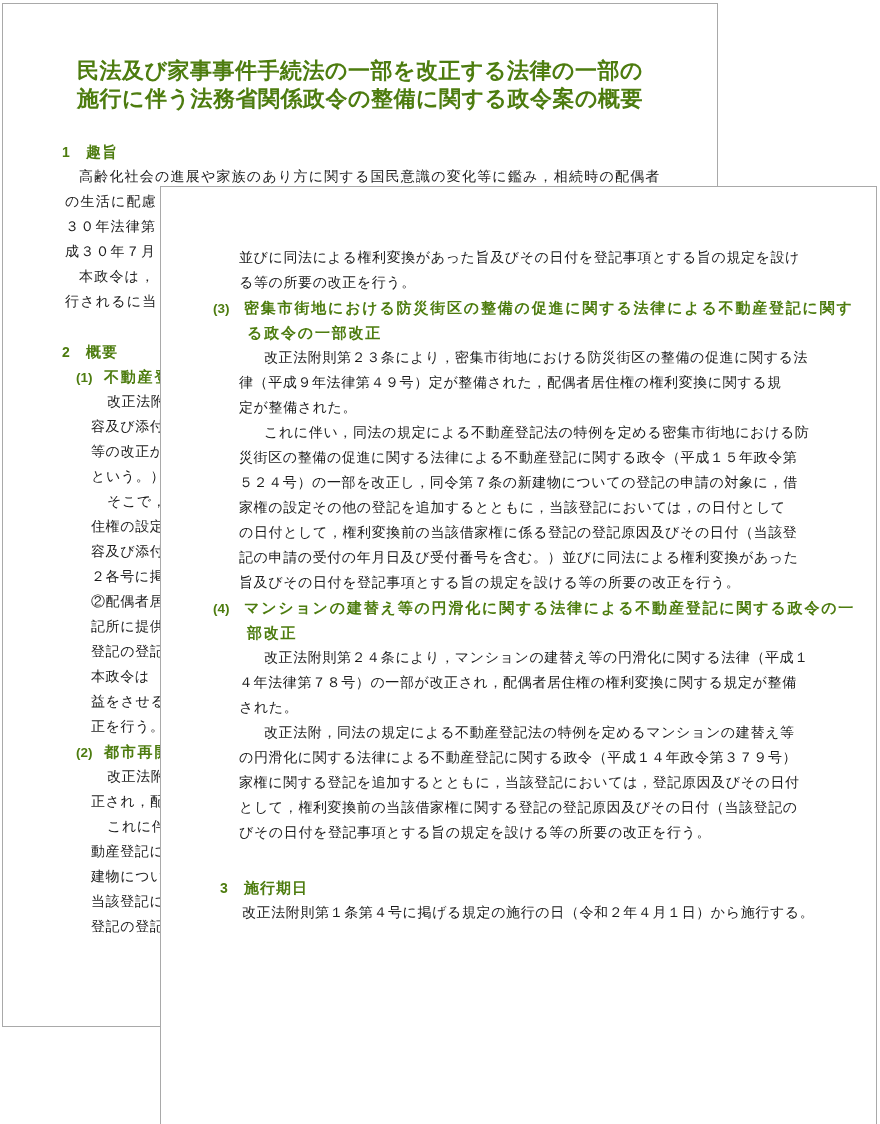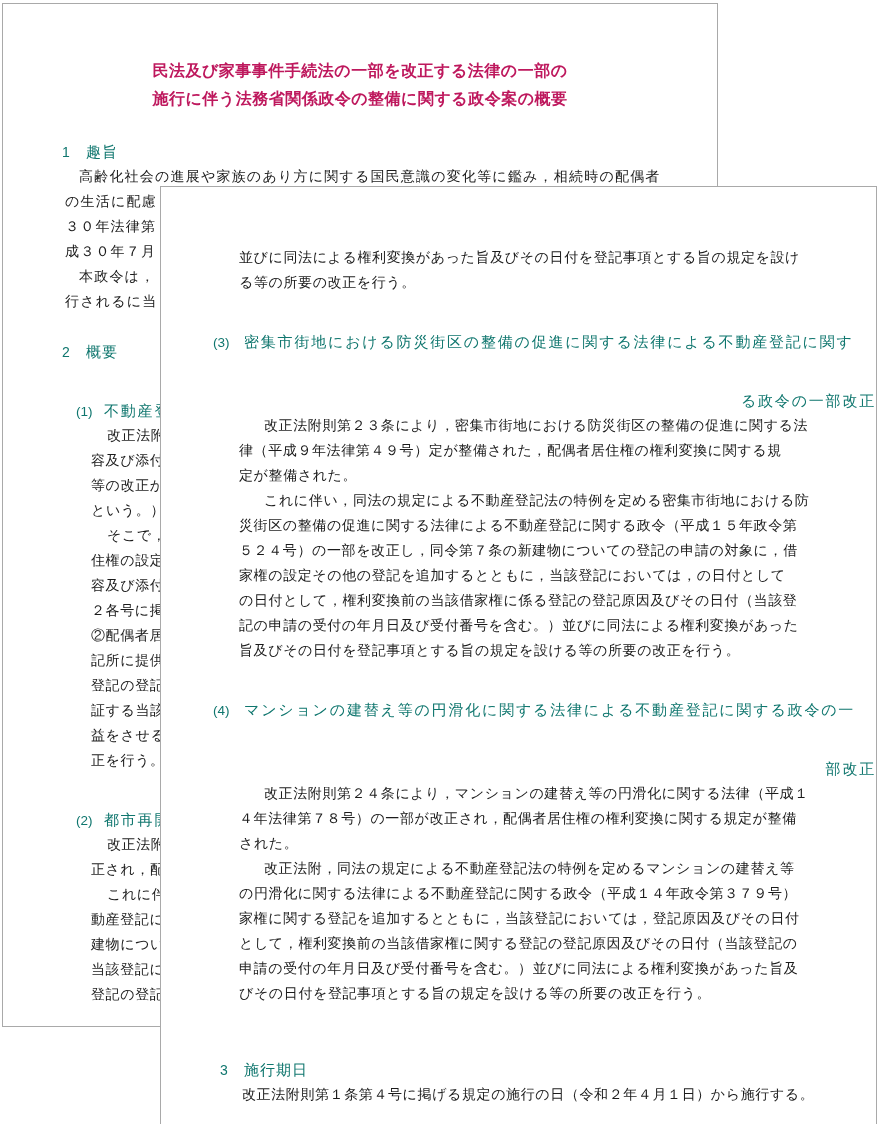--- a/index.html
+++ b/index.html
@@ -3,54 +3,54 @@
 <meta charset="utf-8">
 <style>
   html,body{margin:0;padding:0;background:#ffffff;}
   .canvas{position:relative;width:880px;height:1124px;overflow:hidden;background:#ffffff;}
   .page{position:absolute;box-sizing:border-box;background:#ffffff;border:1px solid #a9a9a9;}
   .page.back{left:2px;top:3px;width:716px;height:1024px;z-index:1;}
   .page.front{left:160px;top:186px;width:717px;height:1010px;z-index:2;}
 
   .doc-title{position:absolute;top:53px;left:0;width:100%;text-align:center;
     font-family:"Liberation Sans","DejaVu Sans",sans-serif;font-weight:bold;
-    font-size:16px;line-height:28px;letter-spacing:0.5px;color:#be185d;}
+    font-size:22px;line-height:28px;letter-spacing:0.5px;color:#4d7c0f;}
 
   .body-lines{position:absolute;left:0;width:100%;}
   .back .body-lines{top:135px;}
   .front .body-lines{top:58px;}
 
   .line{height:25px;line-height:25px;white-space:nowrap;
     font-family:"Liberation Serif","DejaVu Serif",serif;
     font-size:14px;letter-spacing:0.6px;color:#1b1b1b;}
   .line.gap{height:25px;}
   .front .line.gap{height:30px;}
 
   
   .line.h1,.line.h2,.line.hc{font-family:"Liberation Sans","DejaVu Sans",sans-serif;
-    font-weight:normal;color:#0f766e;}
+    font-weight:bold;color:#4d7c0f;}
   .line.h1{font-size:15px;letter-spacing:1px;}
-  .line.h2,.line.hc{font-size:15px;letter-spacing:1.8px;margin-top:34px;}
+  .line.h2,.line.hc{font-size:15px;letter-spacing:1.8px;}
   .marker{display:inline-block;letter-spacing:0;}
   .h1 .marker{width:24px;font-size:14px;}
   .back .h2 .marker{width:28px;font-size:13.5px;}
   .front .h2 .marker{width:31px;font-size:13.5px;}
 
   
   .back .h1{padding-left:59px;}
   .back .h2{padding-left:73px;}
   .back .p1{padding-left:76px;letter-spacing:1.2px;}
   .back .b1{padding-left:62px;letter-spacing:1.2px;}
   .back .p2{padding-left:104px;}
   .back .b2{padding-left:88px;}
 
   
-  .front .h1{padding-left:59px;margin-top:21px;}
+  .front .h1{padding-left:59px;}
   .front .h2{padding-left:52px;}
-  .front .hc{padding-left:86px;text-align:right;}
+  .front .hc{padding-left:86px;}
   .front .p2{padding-left:103px;}
   .front .b2{padding-left:78px;}
   .front .fin{padding-left:81px;}
 </style>
 </head>
 <body>
 
 <div class="canvas">
 
   <section class="page back">
@@ -73,21 +73,21 @@
         <div class="line b2"><span class="txt">容及び添付，</span></div>
         <div class="line b2"><span class="txt">等の改正が</span></div>
         <div class="line b2"><span class="txt">という。）</span></div>
         <div class="line p2"><span class="txt">そこで，</span></div>
         <div class="line b2"><span class="txt">住権の設定</span></div>
         <div class="line b2"><span class="txt">容及び添付</span></div>
         <div class="line b2"><span class="txt">２各号に掲</span></div>
         <div class="line b2"><span class="txt">②配偶者居</span></div>
         <div class="line b2"><span class="txt">記所に提供</span></div>
         <div class="line b2"><span class="txt">登記の登記</span></div>
-        <div class="line b2"><span class="txt">証する当該</span></div>
+        <div class="line b2"><span class="txt">本政令は</span></div>
         <div class="line b2"><span class="txt">益をさせる</span></div>
         <div class="line b2"><span class="txt">正を行う。</span></div>
         <div class="line h2"><span class="marker">(2)</span><span class="txt">都市再開</span></div>
         <div class="line p2"><span class="txt">改正法附</span></div>
         <div class="line b2"><span class="txt">正され，配</span></div>
         <div class="line p2"><span class="txt">これに伴</span></div>
         <div class="line b2"><span class="txt">動産登記に</span></div>
         <div class="line b2"><span class="txt">建物につい</span></div>
         <div class="line b2"><span class="txt">当該登記に</span></div>
         <div class="line b2"><span class="txt">登記の登記</span></div>
@@ -112,21 +112,20 @@
         <div class="line b2"><span class="txt">旨及びその日付を登記事項とする旨の規定を設ける等の所要の改正を行う。</span></div>
         <div class="line h2"><span class="marker">(4)</span><span class="txt">マンションの建替え等の円滑化に関する法律による不動産登記に関する政令の一</span></div>
         <div class="line hc"><span class="txt">部改正</span></div>
         <div class="line p2"><span class="txt">改正法附則第２４条により，マンションの建替え等の円滑化に関する法律（平成１</span></div>
         <div class="line b2"><span class="txt">４年法律第７８号）の一部が改正され，配偶者居住権の権利変換に関する規定が整備</span></div>
         <div class="line b2"><span class="txt">された。</span></div>
         <div class="line p2"><span class="txt">改正法附，同法の規定による不動産登記法の特例を定めるマンションの建替え等</span></div>
         <div class="line b2"><span class="txt">の円滑化に関する法律による不動産登記に関する政令（平成１４年政令第３７９号）</span></div>
         <div class="line b2"><span class="txt">家権に関する登記を追加するとともに，当該登記においては，登記原因及びその日付</span></div>
         <div class="line b2"><span class="txt">として，権利変換前の当該借家権に関する登記の登記原因及びその日付（当該登記の</span></div>
-        <div class="line b2"><span class="txt">申請の受付の年月日及び受付番号を含む。）並びに同法による権利変換があった旨及</span></div>
         <div class="line b2"><span class="txt">びその日付を登記事項とする旨の規定を設ける等の所要の改正を行う。</span></div>
         <div class="line gap"></div>
         <div class="line h1"><span class="marker">3</span><span class="txt">施行期日</span></div>
         <div class="line fin"><span class="txt">改正法附則第１条第４号に掲げる規定の施行の日（令和２年４月１日）から施行する。</span></div>
       </div>
   </section>
 
 </div>
 
 </body></html>

